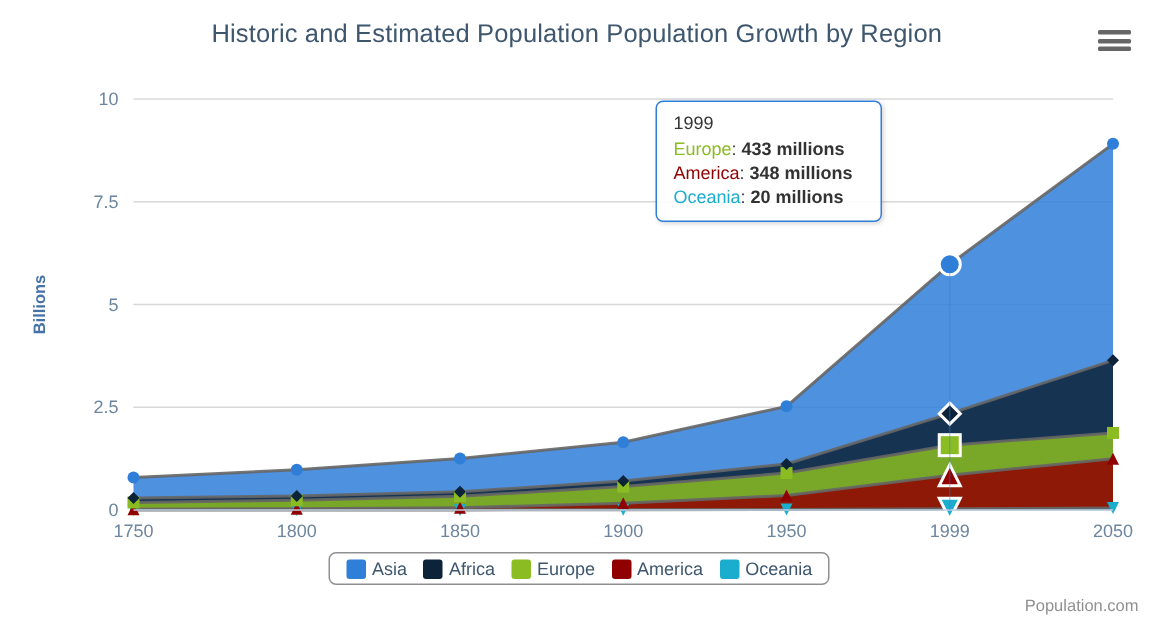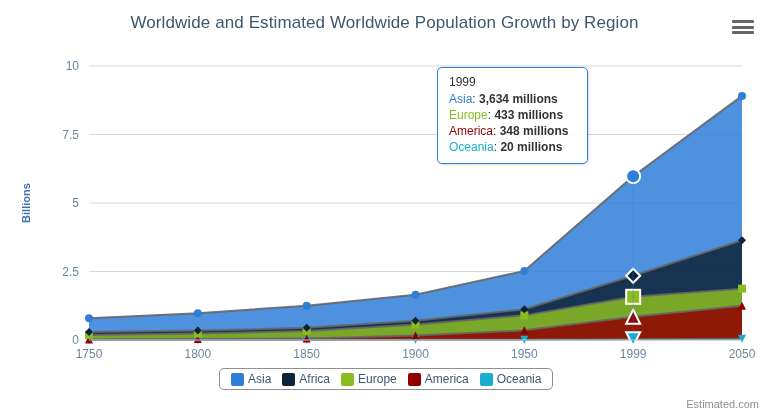--- a/index.html
+++ b/index.html
@@ -149,21 +149,21 @@
     font-size: 11px;
     color: #909090;
     cursor: pointer;
   }
 </style>
 </head>
 <body>
 
 <div id="chart-root">
 
-  <div class="chart-title">Worldwide and Estimated Worldwide Population Growth by Region</div>
+  <div class="chart-title">Historic and Estimated Population Population Growth by Region</div>
 
   <div class="context-button">
     <span></span>
     <span></span>
     <span></span>
   </div>
 
   <svg id="plot-svg" width="769" height="416">
       <line x1="89" x2="742" y1="340" y2="340" stroke="#C0D0E0" stroke-width="1"></line>
       <text x="79" y="344" text-anchor="end" class="axis-tick-label">0</text>
@@ -228,21 +228,20 @@
       <text x="415.5" y="358" text-anchor="middle" class="axis-tick-label">1900</text>
       <text x="524.3333333333333" y="358" text-anchor="middle" class="axis-tick-label">1950</text>
       <text x="633.1666666666667" y="358" text-anchor="middle" class="axis-tick-label">1999</text>
       <text x="742" y="358" text-anchor="middle" class="axis-tick-label">2050</text>
       <line x1="633.1666666666667" x2="633.1666666666667" y1="176.2028" y2="340" stroke="#2f7ed8" stroke-width="1" stroke-opacity="0.35"></line>
     </svg>
 
   <div class="tooltip-box">
     <div class="tooltip-header">1999</div>
     <div id="tooltip-rows">
-        <div class="tooltip-row"><span class="t-name" style="color: rgb(47, 126, 216);">Asia</span><span>: </span><span class="t-val">3,634 millions</span></div>
         <div class="tooltip-row"><span class="t-name" style="color: rgb(139, 188, 33);">Europe</span><span>: </span><span class="t-val">433 millions</span></div>
         <div class="tooltip-row"><span class="t-name" style="color: rgb(145, 0, 0);">America</span><span>: </span><span class="t-val">348 millions</span></div>
         <div class="tooltip-row"><span class="t-name" style="color: rgb(26, 173, 206);">Oceania</span><span>: </span><span class="t-val">20 millions</span></div>
       </div>
   </div>
 
   <div class="legend-box" id="legend-box">
       <div class="legend-item">
         <span class="legend-swatch" style="background: rgb(47, 126, 216);"></span>
         <span class="legend-label">Asia</span>
@@ -258,14 +257,14 @@
       <div class="legend-item">
         <span class="legend-swatch" style="background: rgb(145, 0, 0);"></span>
         <span class="legend-label">America</span>
       </div>
       <div class="legend-item">
         <span class="legend-swatch" style="background: rgb(26, 173, 206);"></span>
         <span class="legend-label">Oceania</span>
       </div>
     </div>
 
-  <div class="credits">Estimated.com</div>
+  <div class="credits">Population.com</div>
 </div>
 
 </body></html>

